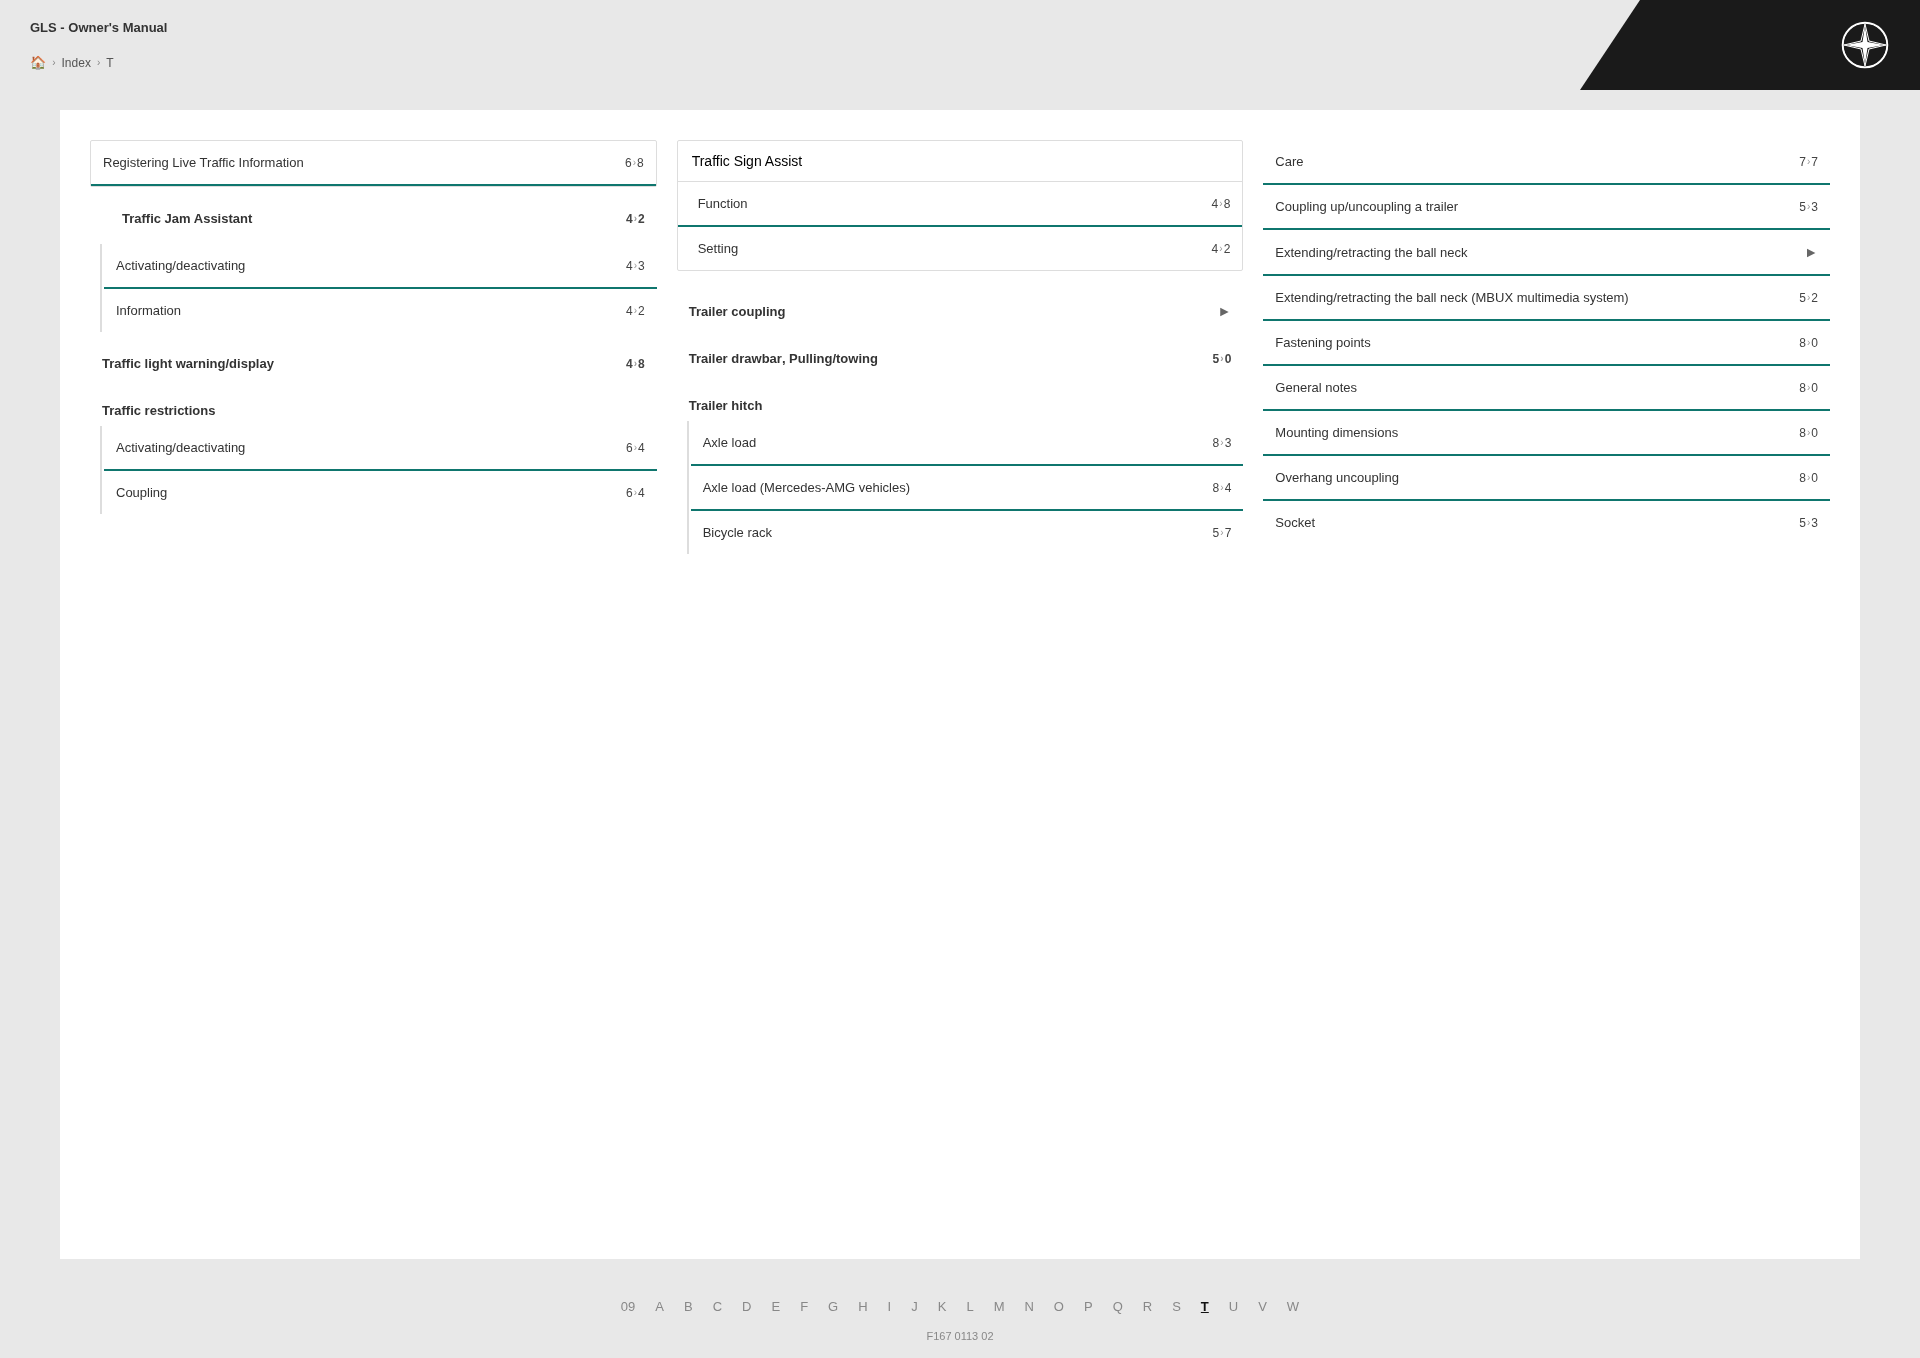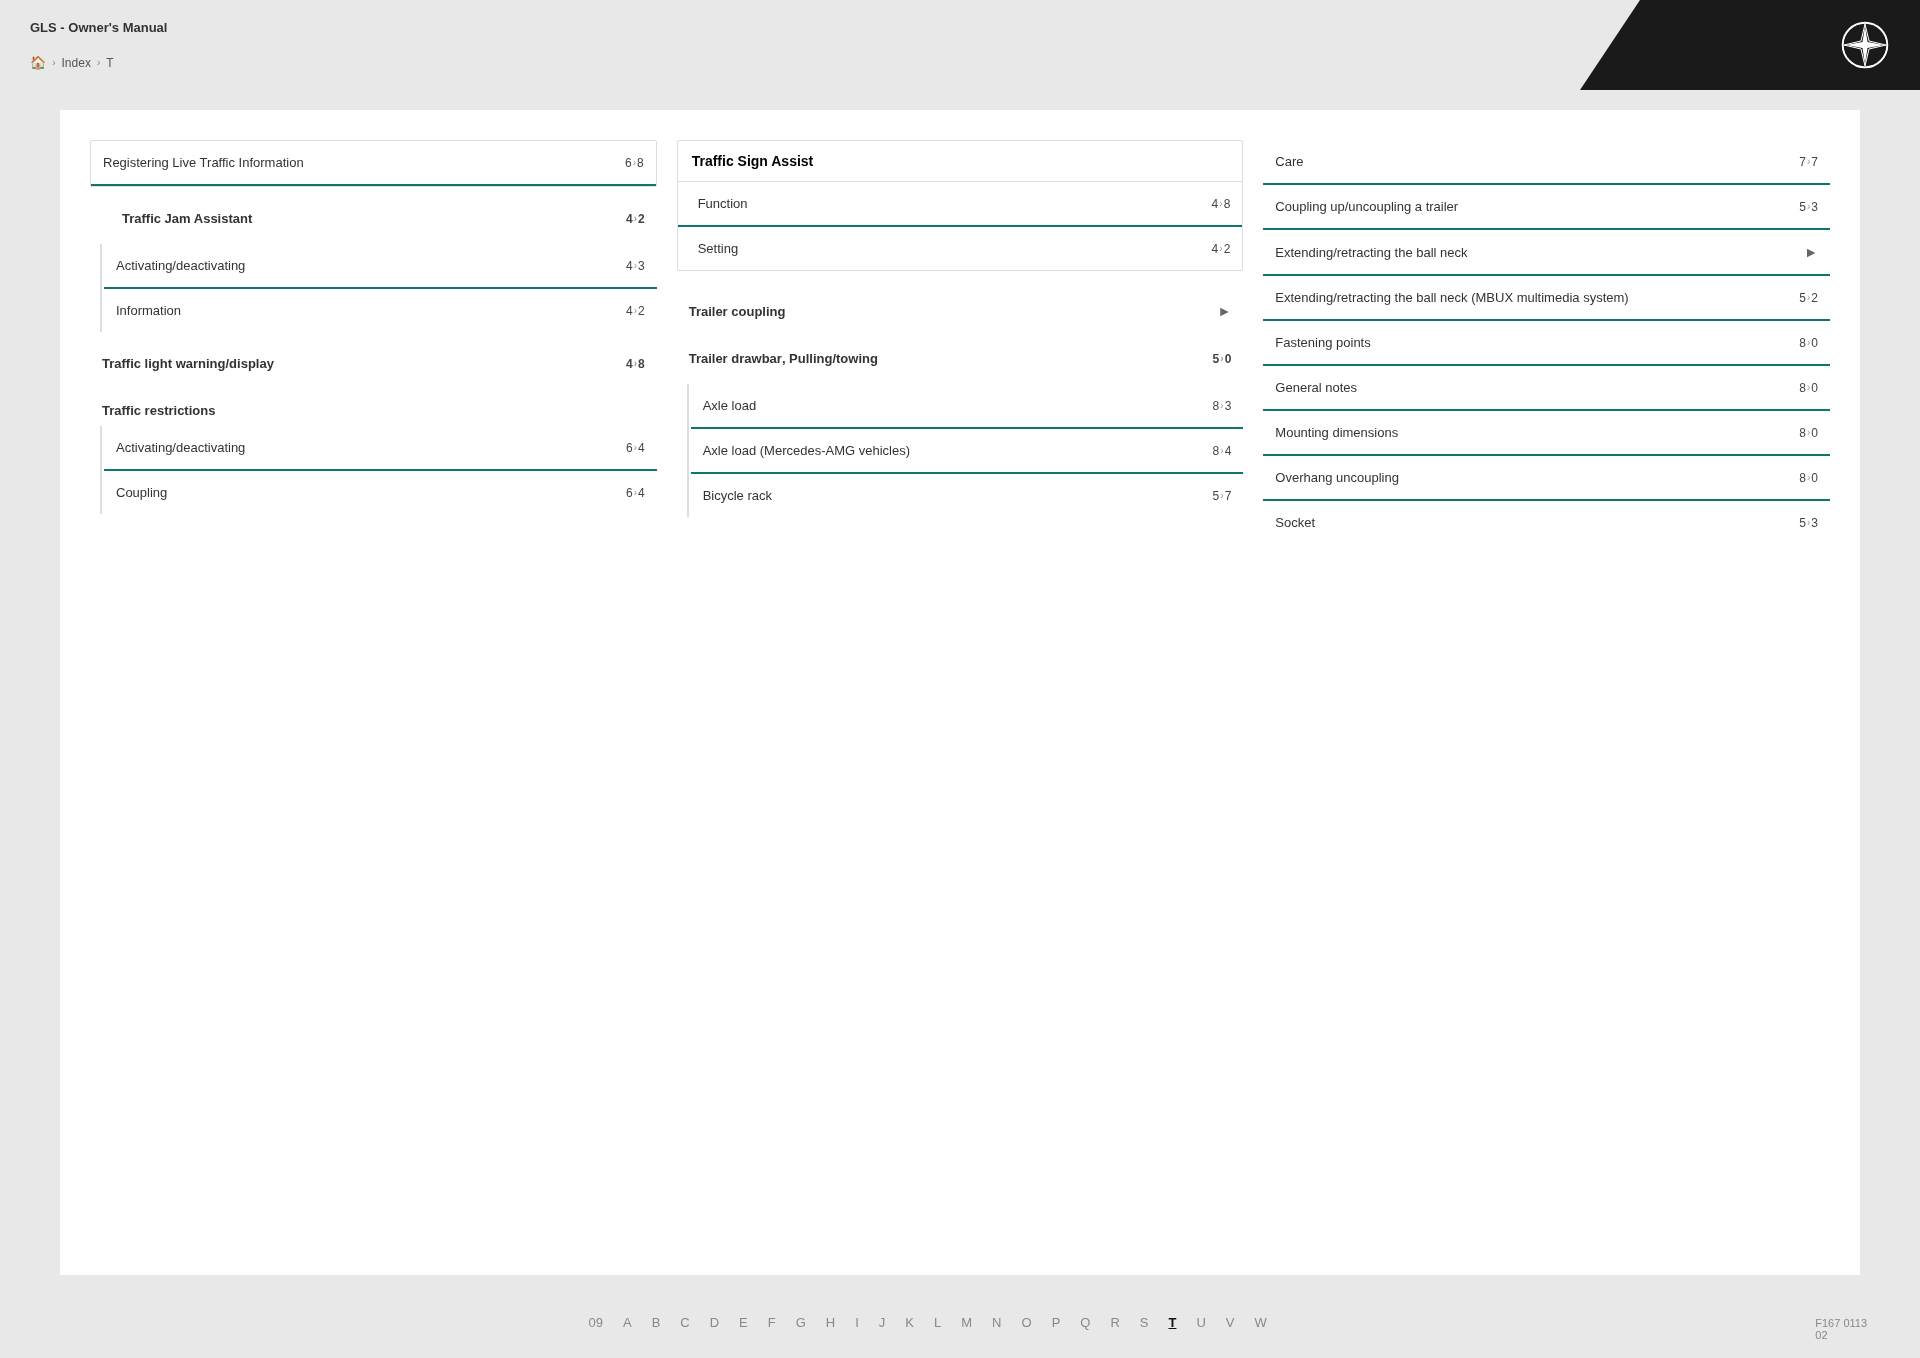--- a/index.html
+++ b/index.html
@@ -115,33 +115,34 @@
     }
 
     
     .sign-assist-box {
       border: 1px solid #ddd;
       border-radius: 2px;
       margin-bottom: 8px;
     }
     .sign-assist-header {
       padding: 12px 14px;
-      font-weight: bold;
+      font-weight: normal;
       font-size: 14px;
       border-bottom: 1px solid #ddd;
     }
     .sign-assist-items {
       padding: 0;
     }
 
     
     .footer {
       background: #e8e8e8;
       padding: 16px 40px;
       display: flex;
+      flex-direction: column;
       align-items: center;
     }
     .alphabet-row {
       display: flex;
       gap: 0;
       width: 100%;
       justify-content: center;
       padding-bottom: 8px;
     }
     .alpha-item {
@@ -335,20 +336,23 @@
         <span><strong>Trailer drawbar</strong>, Pulling/towing</span>
         <span class="page-ref">
           <span class="num">5</span>
             <span class="chevron">›</span>
             <span class="num">0</span>
         </span>
       </div>
 
       <div class="section-spacer"></div>
 
+      <div class="index-item bold-item">
+        <span style="font-weight:bold;">Trailer hitch</span>
+      </div>
 
       <div class="sub-group">
         <div class="index-item">
           <span>Axle load</span>
           <span class="page-ref">
             <span class="num">8</span>
               <span class="chevron">›</span>
               <span class="num">3</span>
           </span>
         </div>

